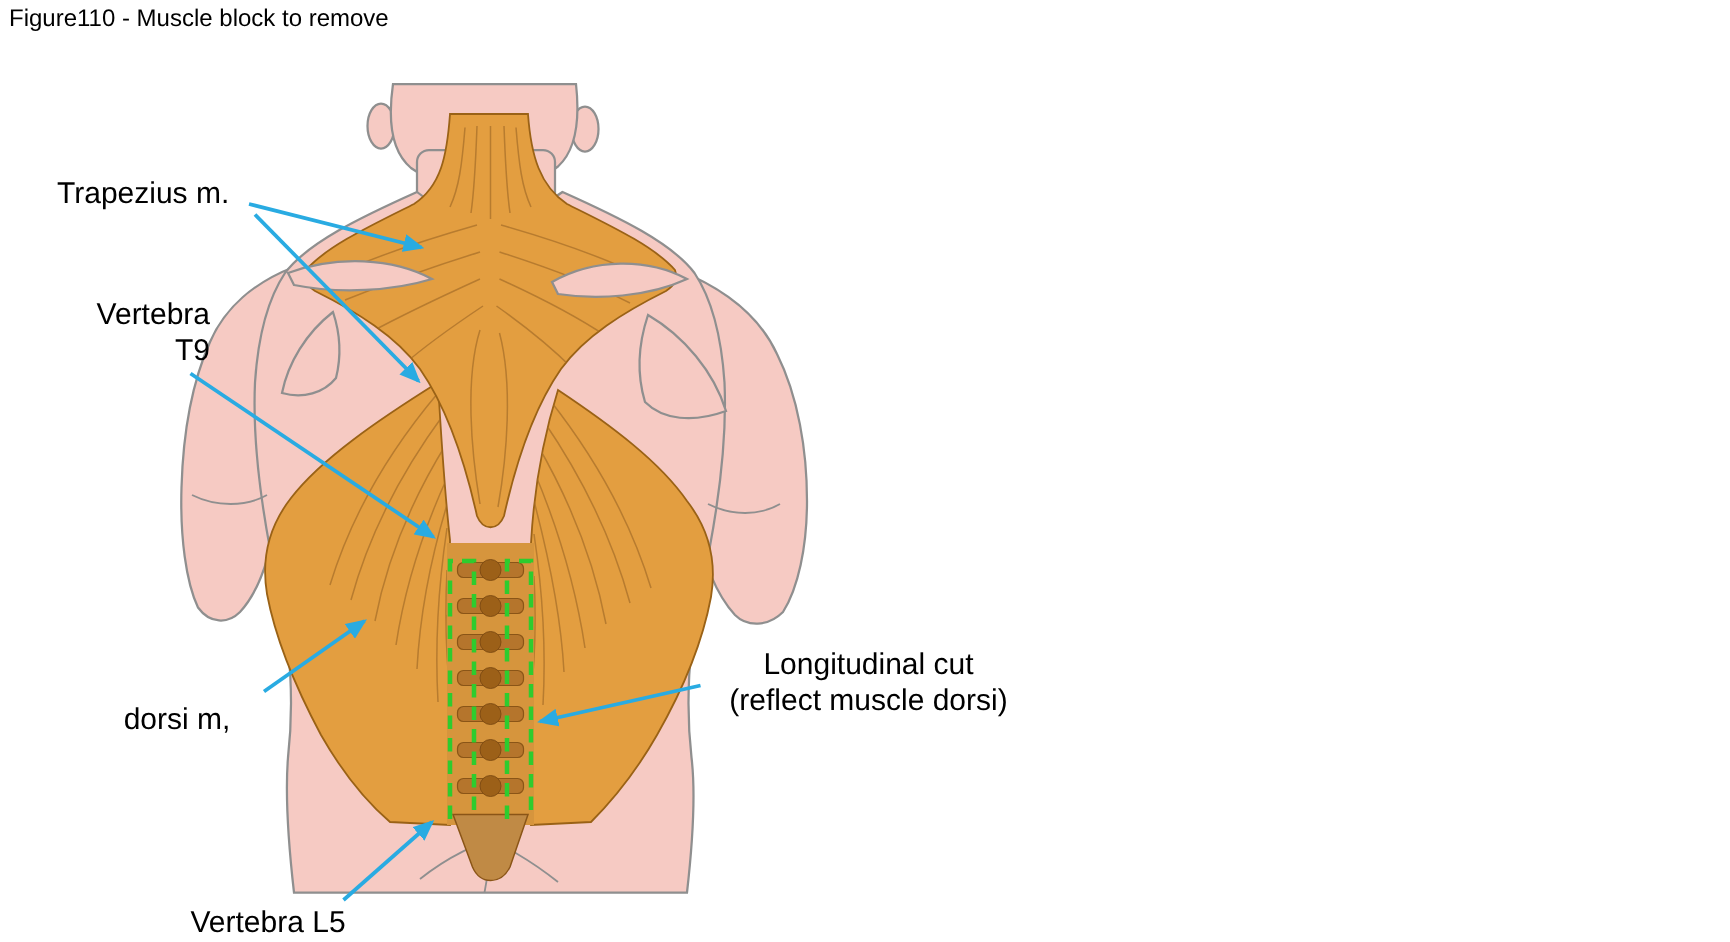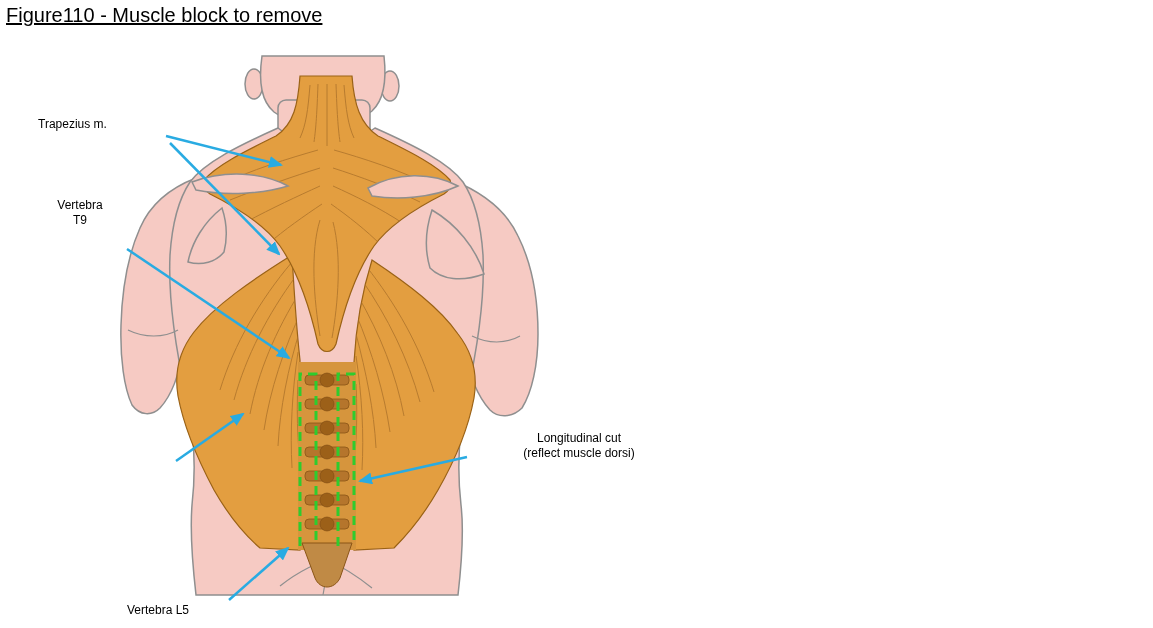--- a/index.html
+++ b/index.html
@@ -18,27 +18,27 @@
   }
   html,body{margin:0;padding:0;}
   body{
     width:1153px;height:628px;position:relative;overflow:hidden;
     background:var(--background);
     font-family:"Liberation Sans", sans-serif;
     color:var(--text);
   }
   .page-title{
     position:absolute;left:6px;top:4px;
-    font-size:20px;text-decoration:underline;white-space:nowrap;
+    font-size:16px;white-space:nowrap;
   }
-  .label{position:absolute;font-size:12px;line-height:1.22;}
+  .label{position:absolute;font-size:20px;line-height:1.22;}
   .label.center{text-align:center;}
   .label div{white-space:nowrap;}
   #trapezius-label{left:38px;top:117px;}
-  #t9-label{left:20px;top:198px;width:120px;}
+  #t9-label{left:20px;top:198px;width:120px;text-align:right;}
   #lat-label{left:48px;top:468px;width:140px;}
   #cut-label{left:448px;top:431px;width:262px;}
   #l5-label{left:127px;top:603px;text-align:center;}
   svg{position:absolute;left:0;top:0;}
   .skin{fill:var(--skin);stroke:var(--skin-outline);stroke-width:1.5;}
   .skinline{fill:none;stroke:var(--skin-outline);stroke-width:1.2;}
   .muscle{fill:var(--muscle);stroke:var(--muscle-outline);stroke-width:1.2;}
   .fiber{fill:none;stroke:var(--muscle-fiber);stroke-width:1;opacity:.75;}
   .spinecol{fill:var(--spine-column);stroke:none;}
   .vert{fill:var(--spine);stroke:#8A5517;stroke-width:.8;}
@@ -173,20 +173,21 @@
 <div class="label" id="trapezius-label">
   <div>Trapezius m.</div>
 </div>
 
 <div class="label center" id="t9-label">
   <div>Vertebra</div>
   <div>T9</div>
 </div>
 
 <div class="label center" id="lat-label">
+  <div>dorsi m,</div>
 </div>
 
 <div class="label center" id="cut-label">
   <div>Longitudinal cut</div>
   <div>(reflect muscle dorsi)</div>
 </div>
 
 <div class="label" id="l5-label">
   <div>Vertebra L5</div>
 </div>

